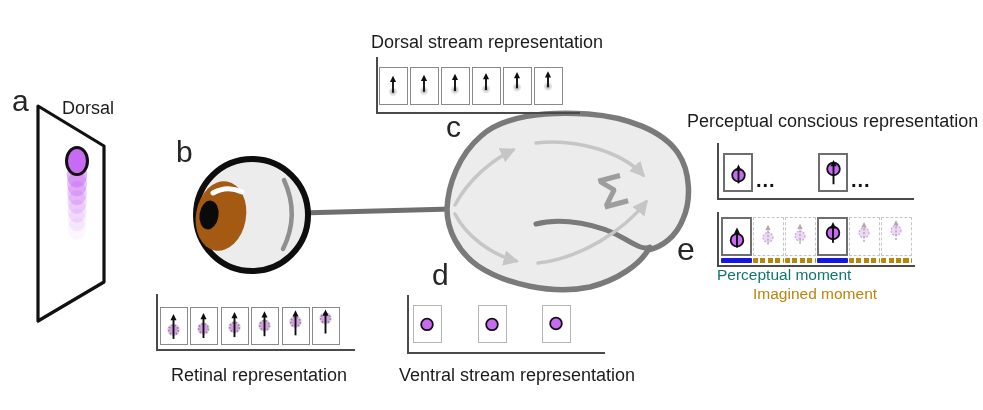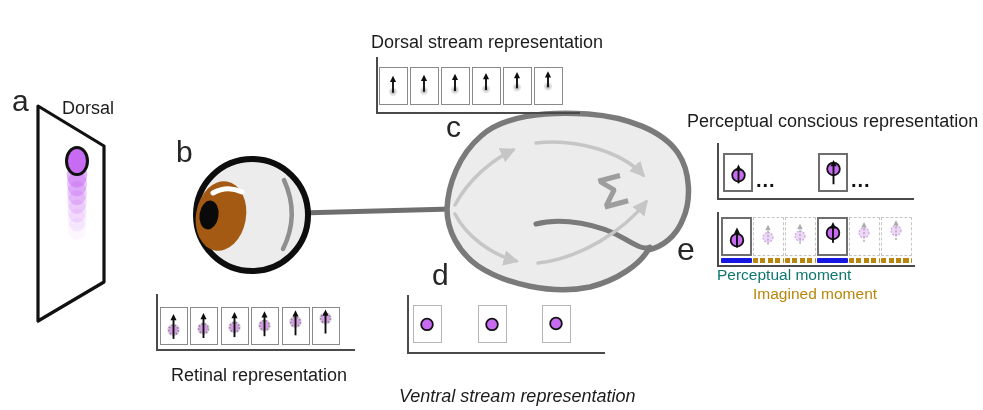--- a/index.html
+++ b/index.html
@@ -86,21 +86,21 @@
 
   <div class="letter" style="left:12px;top:86px;">a</div>
   <div class="letter" style="left:176px;top:137px;">b</div>
   <div class="letter" style="left:446px;top:112px;">c</div>
   <div class="letter" style="left:432px;top:260px;">d</div>
   <div class="letter" style="left:677px;top:233px;font-size:32px;">e</div>
 
   <div class="ptitle" style="left:62px;top:99px;">Dorsal</div>
   <div class="ptitle" style="left:371px;top:33px;">Dorsal stream representation</div>
   <div class="ptitle" style="left:139px;top:366px;margin-left:32px;">Retinal representation</div>
-  <div class="ptitle" style="left:399px;top:387px;font-style:italic;">Ventral stream representation</div>
+  <div class="ptitle" style="left:399px;top:366px;">Ventral stream representation</div>
   <div class="ptitle" style="left:687px;top:112px;">Perceptual conscious representation</div>
 
   <div class="axis" style="left:376px;top:57px;width:202px;height:55px;"></div>
   <div class="axis" style="left:156px;top:294px;width:197px;height:55px;"></div>
   <div class="axis" style="left:407px;top:295px;width:196px;height:57px;"></div>
   <div class="axis" style="left:717px;top:143px;width:195px;height:55px;"></div>
   <div class="axis" style="left:717px;top:212px;width:196px;height:53px;"></div>
 
   <div class="boxrow" style="left:379px;top:67px;gap:2px;">
       <div class="pbox frame-solid" style="width: 29px; height: 38px;">

